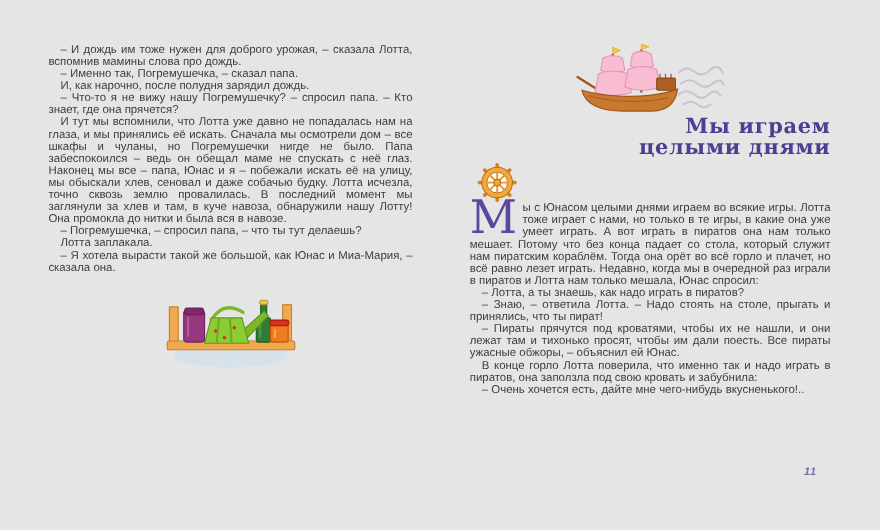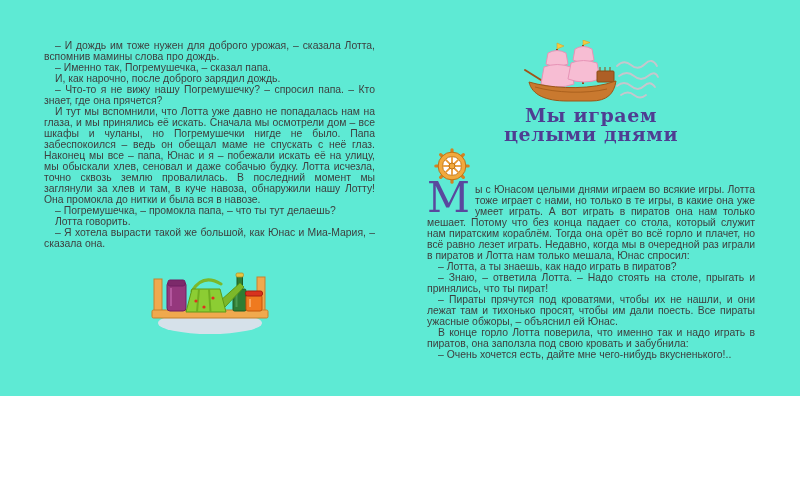--- a/index.html
+++ b/index.html
@@ -1,31 +1,31 @@
 <!DOCTYPE html>
 <html><head>
 <meta charset="utf-8">
 <style>
   html,body { margin:0; padding:0; background:#ffffff; }
   .spread {
-    position:relative; width:800px; height:396px; background:#5eead4;
+    position:relative; width:800px; height:482px; background:#e5e5e5;
     font-family:"Liberation Sans", sans-serif; color:#3e3e3e; overflow:hidden;
   }
   .page { position:absolute; font-size:10.4px; line-height:11px; text-align:justify; }
   .page-left  { left:44px;  top:40px; width:331px; }
   .page-right { left:427px; top:38px; width:328px; }
   .para { margin:0; text-indent:11px; }
   .para-first { text-indent:0; }
 
   .shelf-illo { width:126px; height:66px; margin:22px auto 0; }
   .ship-illo  { width:140px; height:66px; margin:2px auto 0; }
 
   .chapter-title {
     margin:0; font-family:"DejaVu Serif", serif; font-weight:bold;
-    color:#4f3d92; font-size:19px; line-height:19px; text-align:center;
+    color:#4f3d92; font-size:19px; line-height:19px; text-align:right;
     letter-spacing:0.6px; text-indent:0;
   }
   .chapter-title span { display:block; }
 
   .chapter-body { margin-top:40px; position:relative; }
   .wheel-wrap { position:absolute; top:-37px; left:6px; width:38px; height:38px; }
   .dropcap {
     float:left; font-family:"DejaVu Serif", serif; color:#5a489e;
     font-size:42px; line-height:40px; height:34px; margin:-6px 5px 0 0;
   }
@@ -35,25 +35,25 @@
   }
 </style>
 </head>
 <body>
 
 <div class="spread">
 
   <div class="page page-left">
     <p class="para">– И дождь им тоже нужен для доброго урожая, – сказала Лотта, вспомнив мамины слова про дождь.</p>
     <p class="para">– Именно так, Погремушечка, – сказал папа.</p>
-    <p class="para">И, как нарочно, после доброго зарядил дождь.</p>
+    <p class="para">И, как нарочно, после полудня зарядил дождь.</p>
     <p class="para">– Что-то я не вижу нашу Погремушечку? – спросил папа. – Кто знает, где она прячется?</p>
     <p class="para">И тут мы вспомнили, что Лотта уже давно не попадалась нам на глаза, и мы принялись её искать. Сначала мы осмотрели дом – все шкафы и чуланы, но Погремушечки нигде не было. Папа забеспокоился – ведь он обещал маме не спускать с неё глаз. Наконец мы все – папа, Юнас и я – побежали искать её на улицу, мы обыскали хлев, сеновал и даже собачью будку. Лотта исчезла, точно сквозь землю провалилась. В последний момент мы заглянули за хлев и там, в куче навоза, обнаружили нашу Лотту! Она промокла до нитки и была вся в навозе.</p>
-    <p class="para">– Погремушечка, – промокла папа, – что ты тут делаешь?</p>
-    <p class="para">Лотта говорить.</p>
+    <p class="para">– Погремушечка, – спросил папа, – что ты тут делаешь?</p>
+    <p class="para">Лотта заплакала.</p>
     <p class="para">– Я хотела вырасти такой же большой, как Юнас и Миа-Мария, – сказала она.</p>
 
     <div class="shelf-illo">
       <svg width="126" height="66" viewBox="0 0 126 66" xmlns="http://www.w3.org/2000/svg">
 
         <ellipse cx="63" cy="52" rx="52" ry="11" fill="#d6e1ea"></ellipse>
 
         <rect x="7" y="8" width="8" height="34" fill="#f0a94e" stroke="#c5812c" stroke-width="1"></rect>
         <rect x="110" y="6" width="8" height="36" fill="#f0a94e" stroke="#c5812c" stroke-width="1"></rect>
         <rect x="5" y="39" width="116" height="8" rx="1.5" fill="#f0a94e" stroke="#c5812c" stroke-width="1"></rect>

